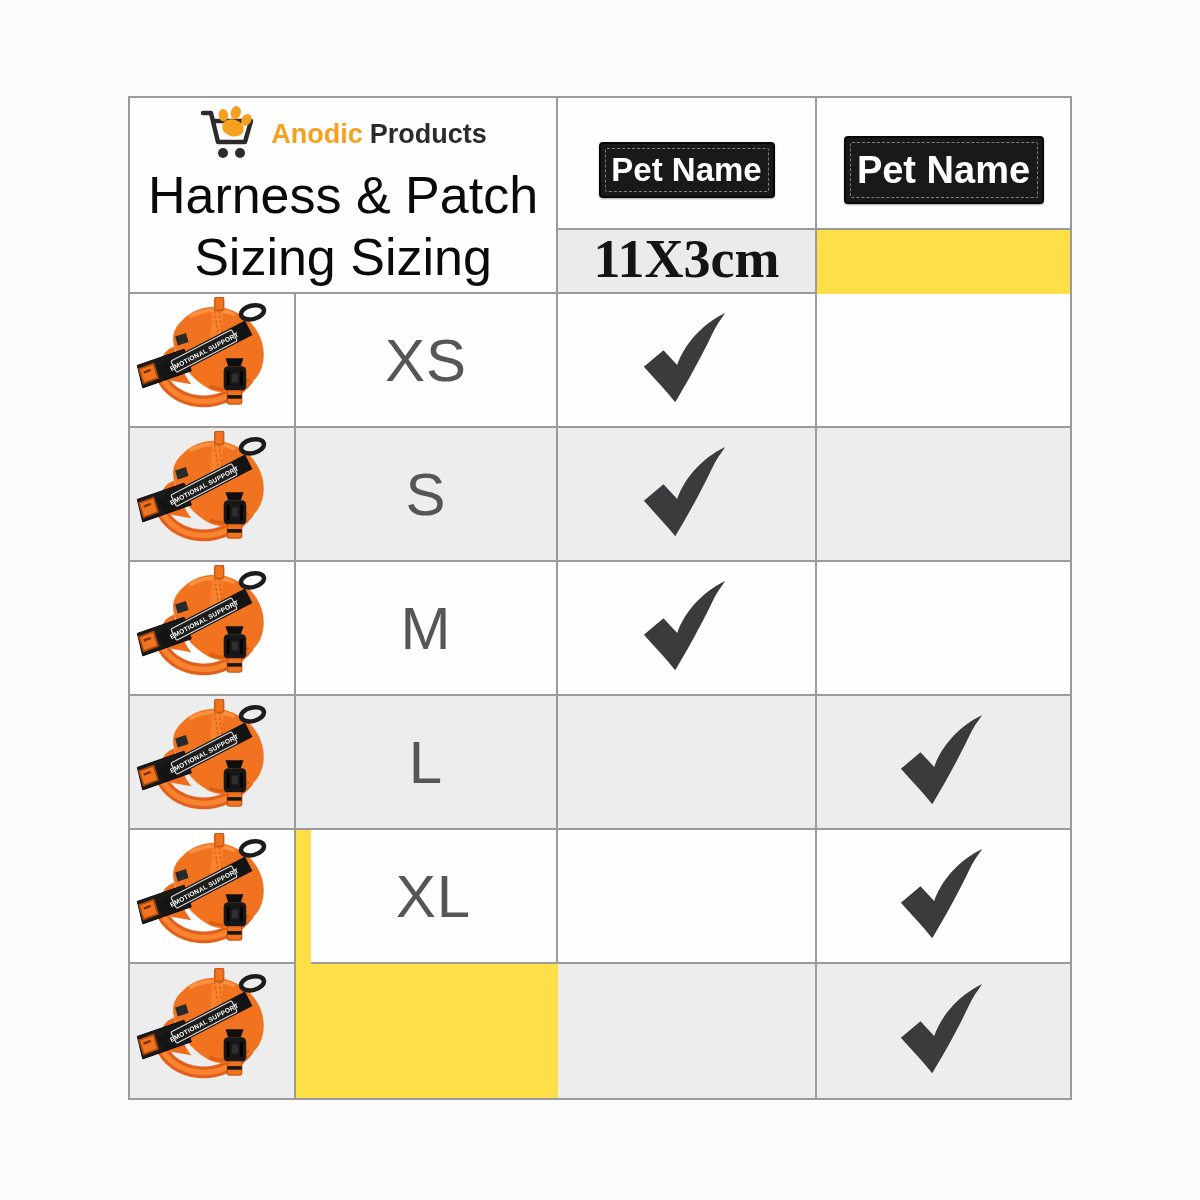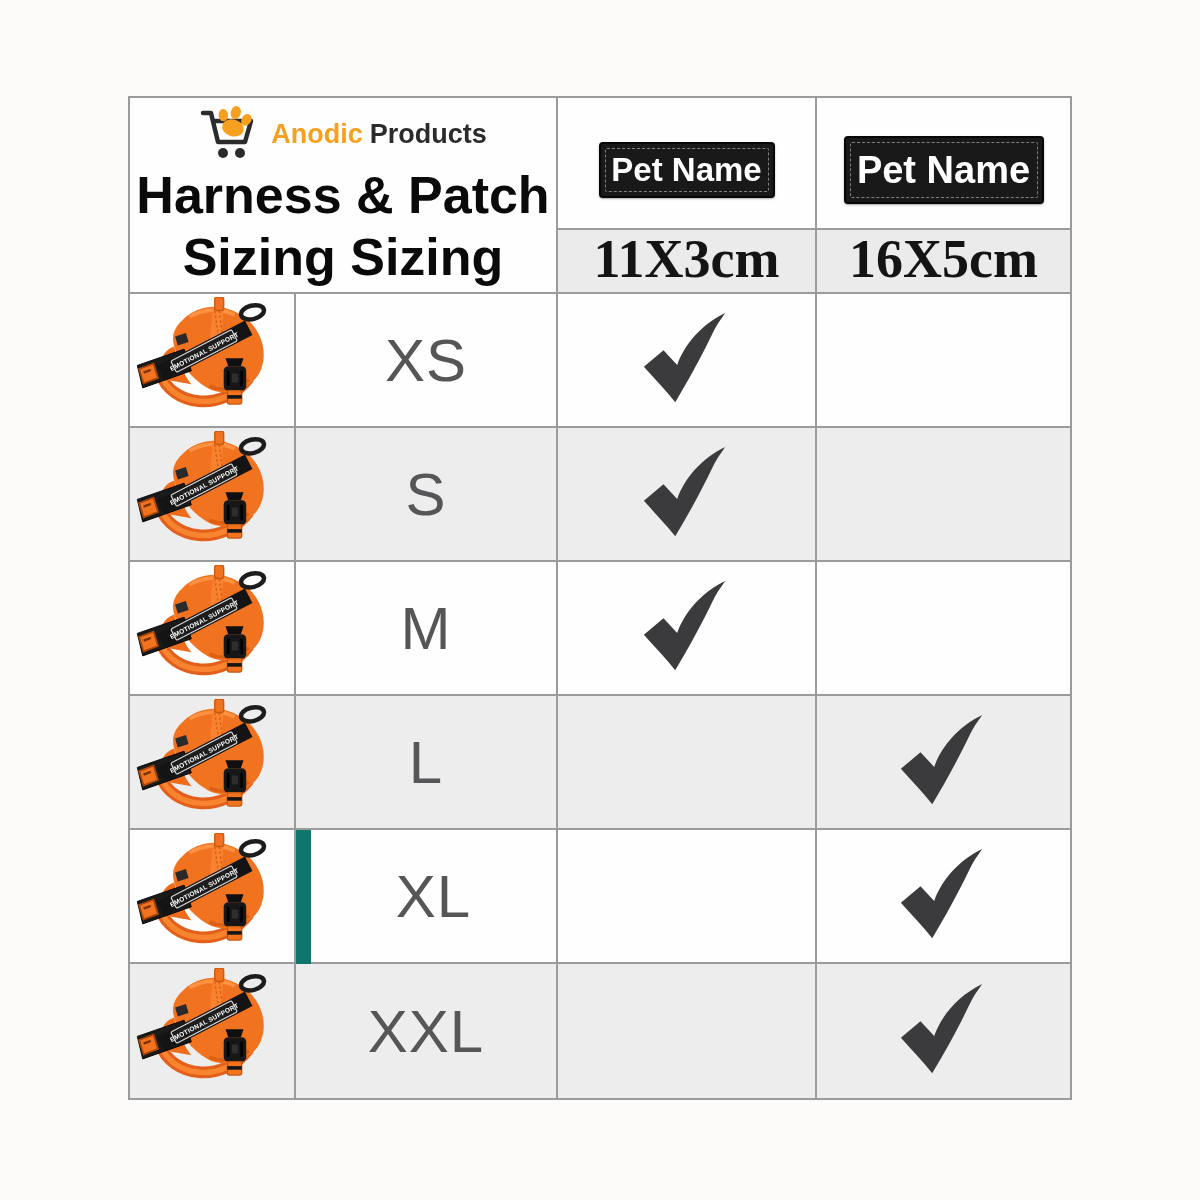--- a/index.html
+++ b/index.html
@@ -8,21 +8,21 @@
     background:#fcfbf9;
     font-family:"Liberation Sans", sans-serif;
     position:relative;
     overflow:hidden;
   }
   .sizing-table{
     position:absolute;left:128px;top:96px;
     width:944px;height:1004px;
     box-sizing:border-box;
     border:2px solid #9b9b9b;
-    background:#0f766e;
+    background:#fde047;
     display:grid;
     grid-template-columns:166px 262px 259px 253px;
     grid-template-rows:132px 64px repeat(6,134px);
   }
   .cell{
     box-sizing:border-box;
     border-right:2px solid #9b9b9b;
     border-bottom:2px solid #9b9b9b;
     display:flex;align-items:center;justify-content:center;
     overflow:hidden;
@@ -37,21 +37,21 @@
     grid-column:1/3;grid-row:1/3;
     flex-direction:column;justify-content:center;
     background:#fefefe;
     padding-top:4px;
   }
   .logo-row{display:flex;align-items:center;gap:10px;margin-bottom:2px;}
   .logo-text{font-weight:bold;font-size:27px;letter-spacing:0;white-space:nowrap;}
   .logo-orange{color:#f6a01f;}
   .logo-dark{color:#2b2b2b;margin-left:7px;}
   .guide-title{
-    font-weight:bold;font-size:52px;line-height:62px;
+    font-weight:normal;font-size:52px;line-height:62px;
     color:#0a0a0a;text-align:left;white-space:nowrap;
   }
   .patch-cell{grid-row:1;background:#fefefe;padding-top:14px;}
   .pc1{grid-column:3;}
   .pc2{grid-column:4;}
   .dim-cell{
     grid-row:2;background:#ebebec;
     font-family:"Liberation Serif", serif;
     font-weight:bold;font-size:54px;color:#141414;
     padding-bottom:4px;
@@ -117,23 +117,20 @@
   <div class="cell patch-cell pc2 no-br">
     <div class="pet-patch patch-large">
       <span class="stitch"></span>
       <span class="patch-text">Pet Name</span>
     </div>
   </div>
 
   <div class="cell dim-cell dc1">
     <span>11X3cm</span>
   </div>
-  <div class="cell dim-cell dc2 no-br">
-    <span>16X5cm</span>
-  </div>
 
 <div class="cell white harness-cell" style="grid-area: 3 / 1;">
   <svg viewBox="0 0 170 140" width="156" height="126">
     <path d="M28 86 C40 120 96 130 126 90" fill="none" stroke="#e2601b" stroke-width="13"></path>
     <path d="M28 86 C40 120 96 130 126 90" fill="none" stroke="#f8842f" stroke-width="6"></path>
     <path d="M54 24 C66 12 86 8 102 13 C122 19 136 33 141 52 C145 68 141 85 129 95 C114 107 94 109 80 101 C62 91 48 72 43 55 C39 41 45 32 54 24 Z" fill="#f2731f"></path>
     <path d="M43 55 C34 58 28 66 28 76 C28 84 32 90 40 93 L62 97 C52 84 46 68 43 55 Z" fill="#ee6c1a"></path>
     <path d="M60 22 C76 13 96 12 110 20" fill="none" stroke="#ff9a4c" stroke-width="4" opacity="0.8"></path>
     <path d="M126 92 C112 102 96 105 82 99" fill="none" stroke="#d85c10" stroke-width="4" opacity="0.85"></path>
     <path d="M86 11 L98 12 L94 60 L82 57 Z" fill="#f88230"></path>
@@ -346,22 +343,19 @@
       <text x="52" y="3.2" text-anchor="middle" font-size="7.2" font-weight="bold" fill="#ffffff" letter-spacing="0.3">EMOTIONAL SUPPORT</text>
     </g>
     <path d="M100 68 L120 68 L117 77 L103 77 Z" fill="#0f0f0f"></path>
     <rect x="98" y="77" width="25" height="27" rx="5" fill="#171717"></rect>
     <path d="M103 82 L103 99 M118 82 L118 99" stroke="#000" stroke-width="3"></path>
     <rect x="107" y="85" width="7" height="10" rx="1.5" fill="#2e2e2e"></rect>
     <rect x="102" y="104" width="16" height="15" rx="2" fill="#f2731f" stroke="#c65a10" stroke-width="1.5"></rect>
     <rect x="102" y="109" width="16" height="4" fill="#161616"></rect>
   </svg>
 </div>
-    <div class="cell shaded no-bb" style="grid-area: 8 / 2;">
-      <span class="size-label">XXL</span>
-    </div>
     <div class="cell shaded no-bb" style="grid-area: 8 / 3;"></div>
     <div class="cell shaded no-br no-bb" style="grid-area: 8 / 4;">
   <svg viewBox="0 0 100 100" width="98" height="98">
     <path d="M6 57 L26 40 L40 55 C47 35 64 14 89 2 C84 9 79 16 76 23 C66 44 52 70 38 93 C28 81 16 68 6 57 Z" fill="#3b3b3d"></path>
   </svg>
 </div>
   </div>
 
 </body></html>

